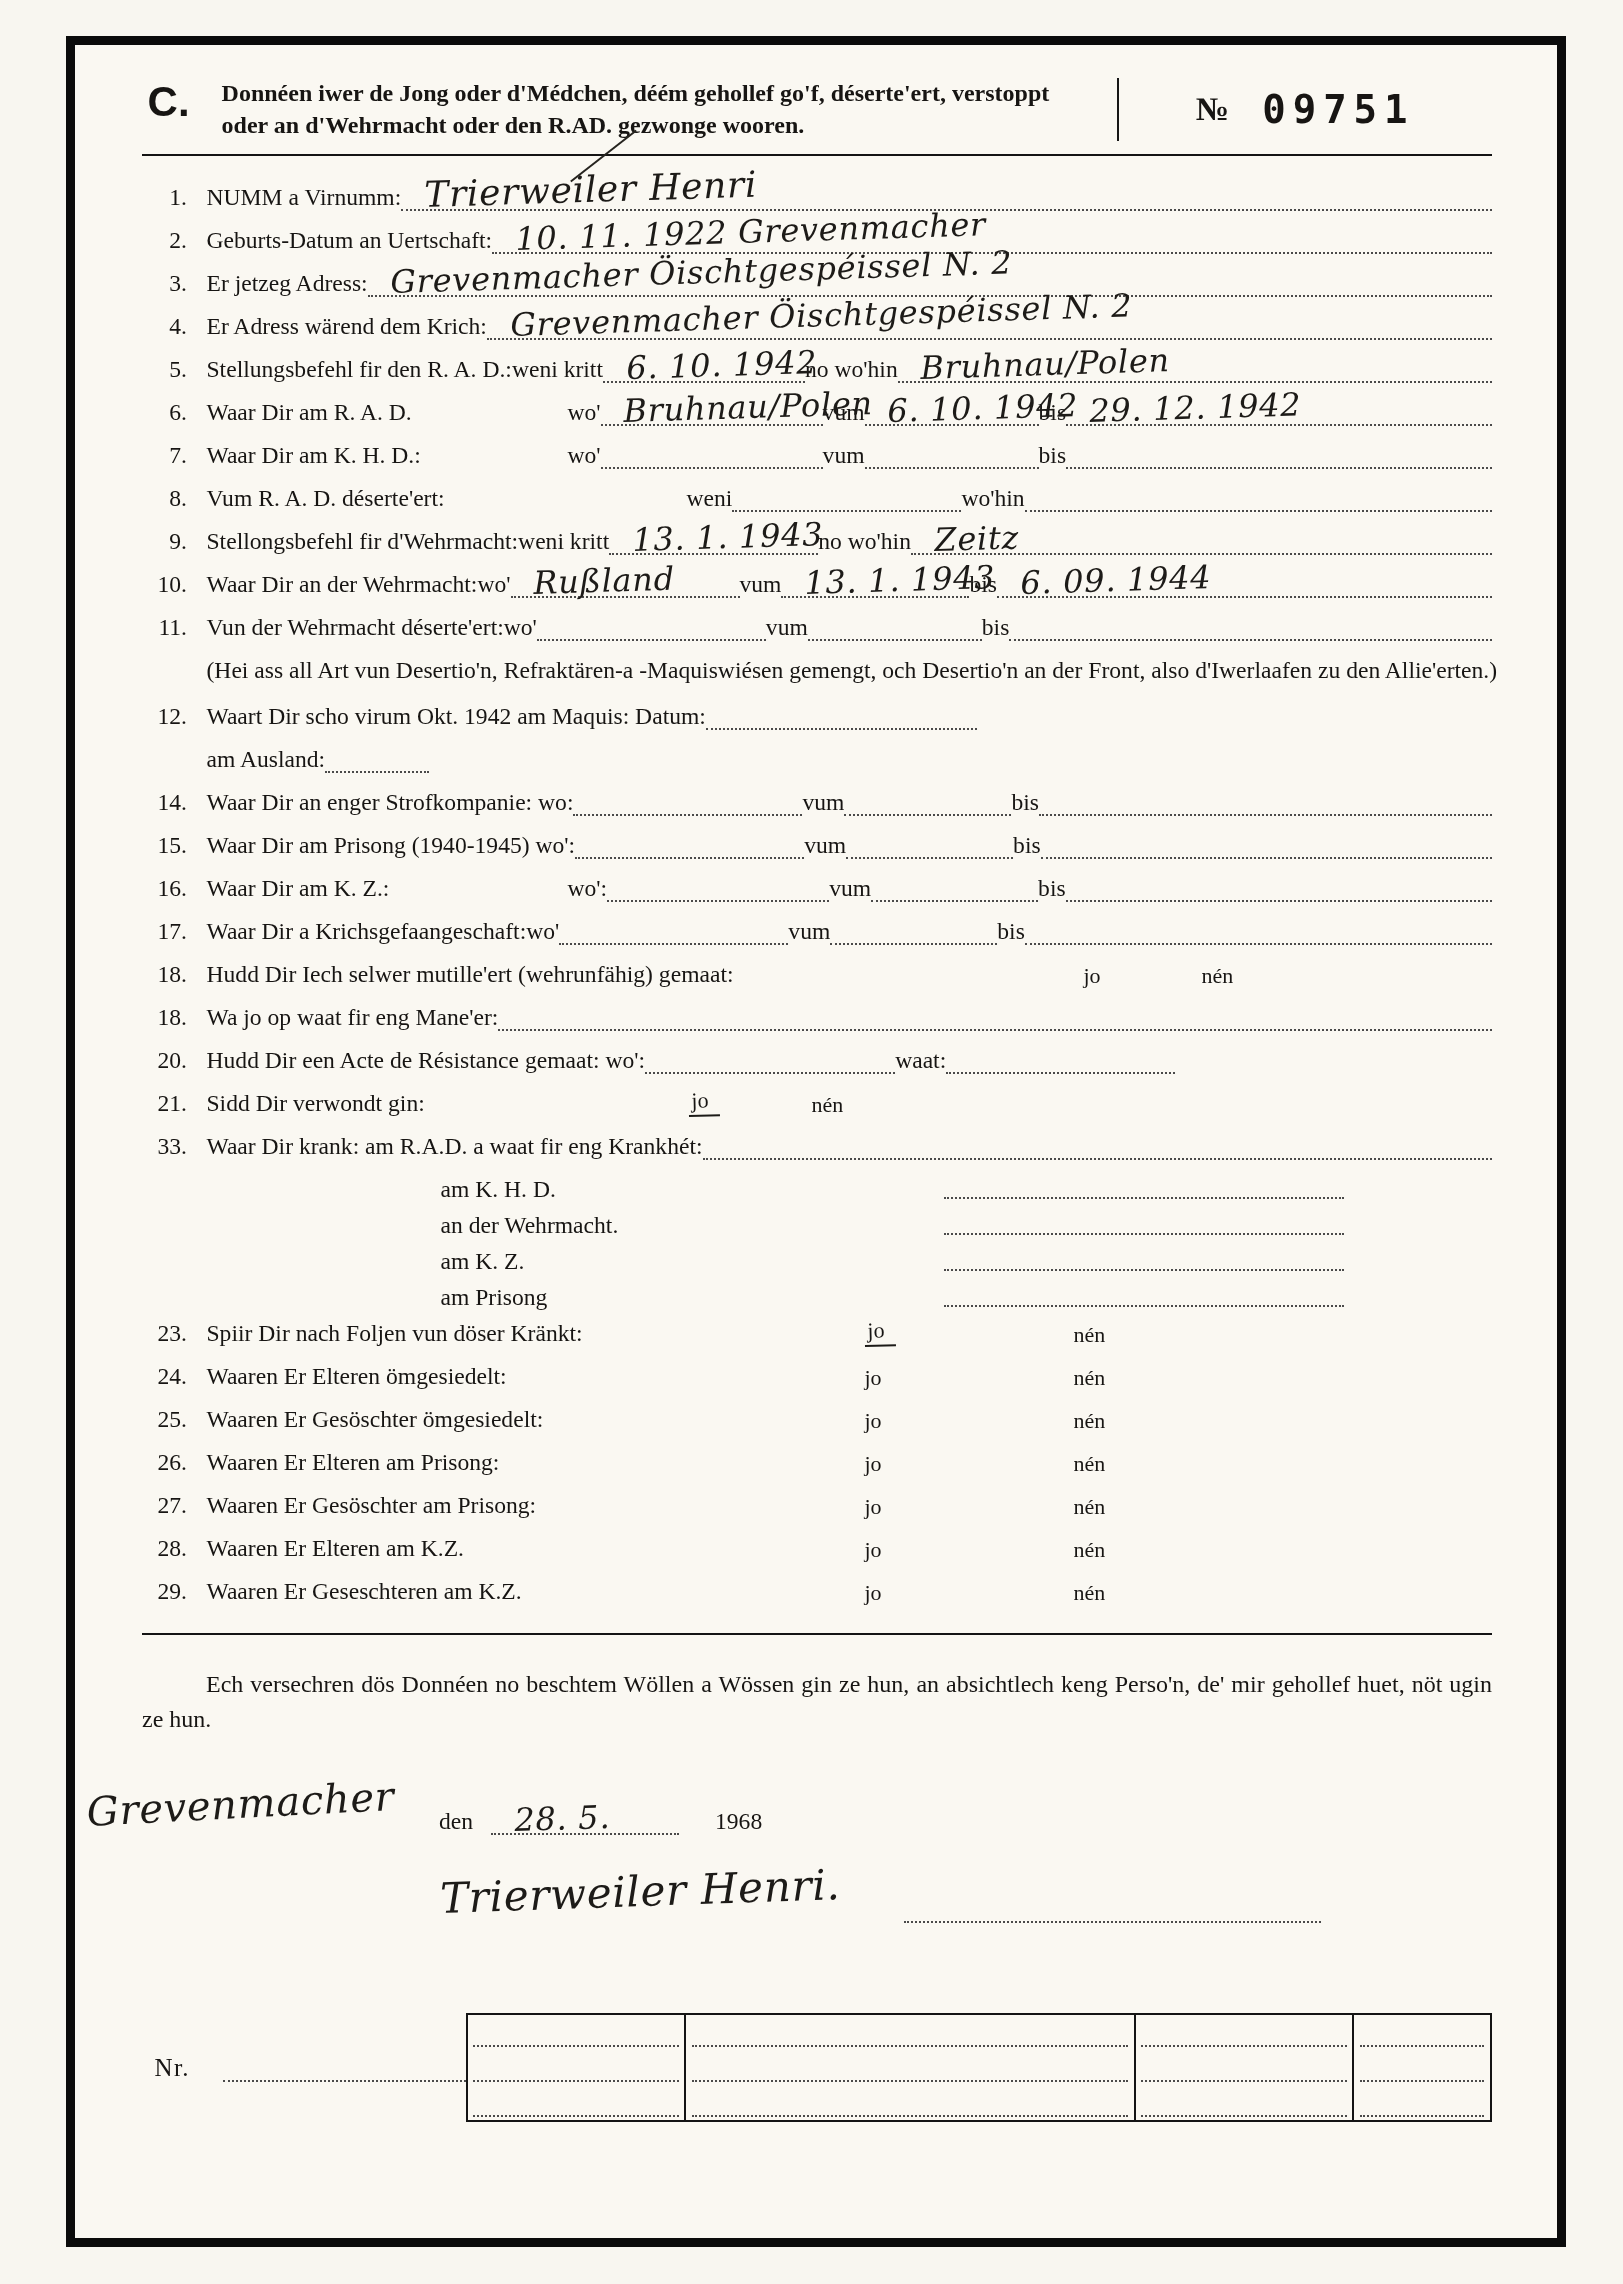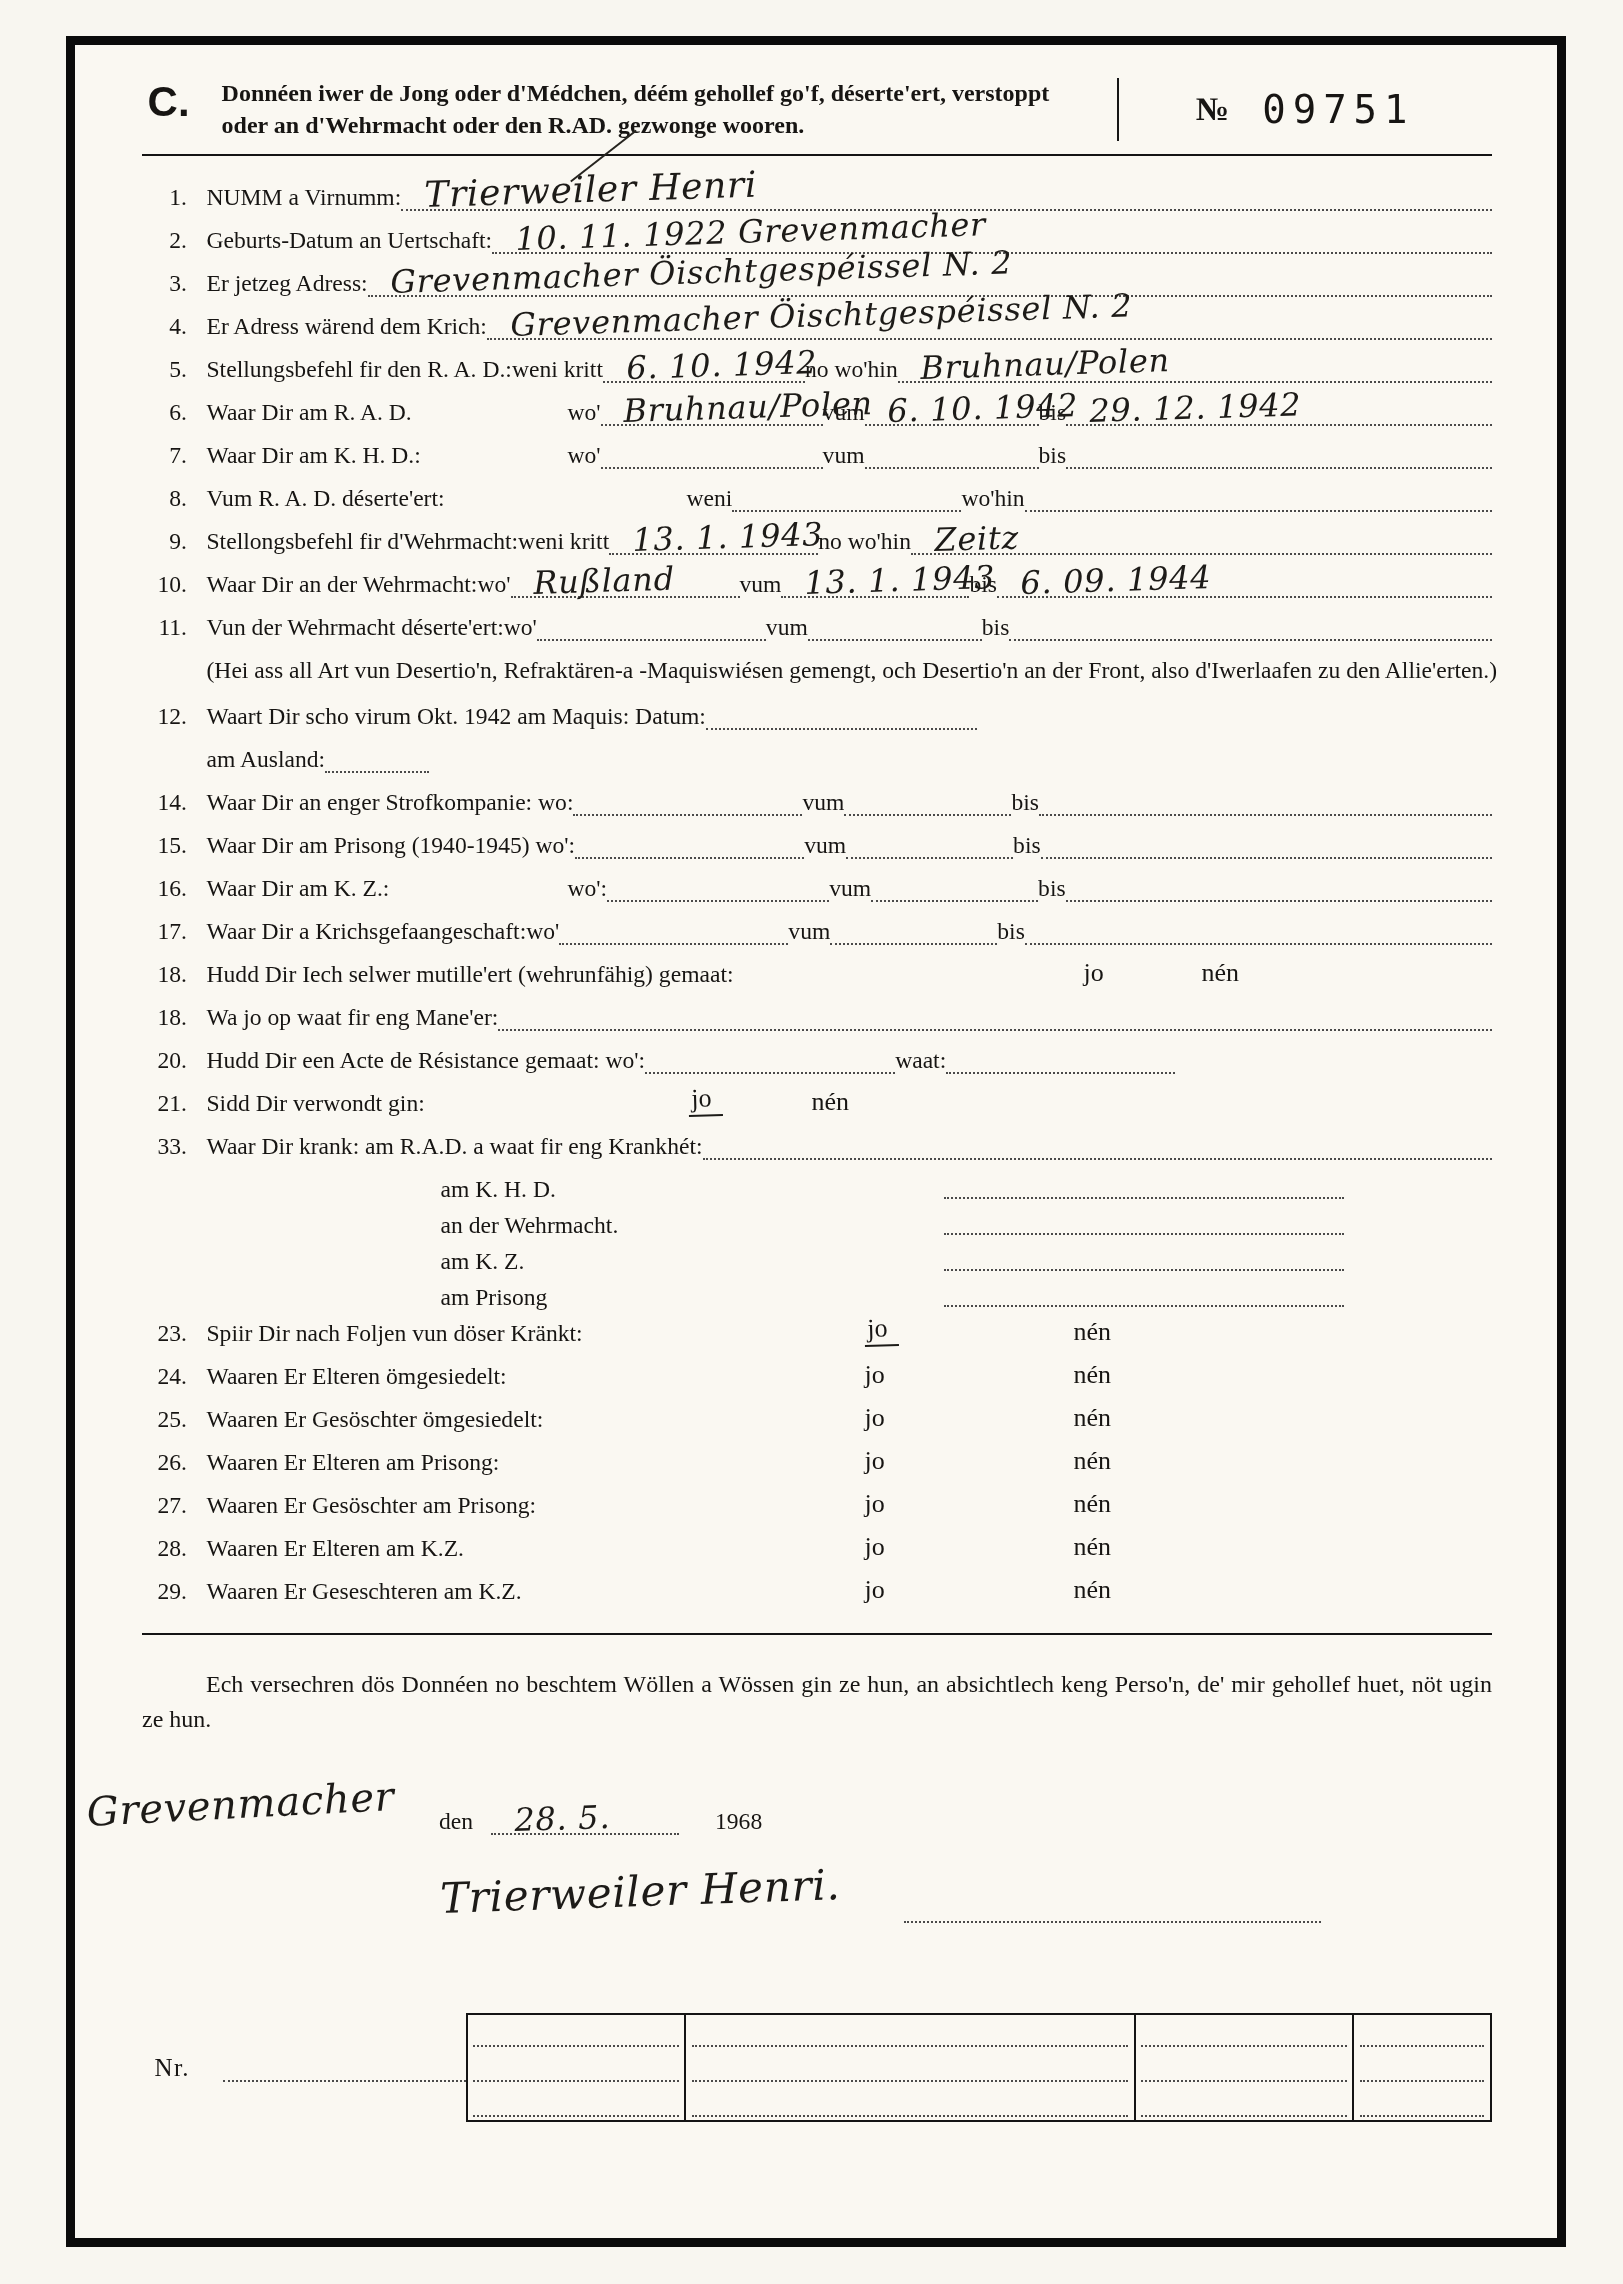--- a/index.html
+++ b/index.html
@@ -15,38 +15,38 @@
     position:absolute;left:66px;top:36px;width:1500px;height:2211px;
     box-sizing:border-box;border:9.7px solid #0b0b0b;background:#faf8f2;
     padding:33px 65px 28px 67px;overflow:hidden;
   }
   
   .header{display:flex;align-items:stretch;position:relative;}
   .c-letter{font-family:"Liberation Sans", sans-serif;font-weight:700;font-size:42px;line-height:1;margin:2.8px 32px 0 5.6px;}
   .desc{font-weight:700;font-size:24px;line-height:1.32;width:855px;}
   .no-block{border-left:2.1px solid #161616;flex:1;margin-left:40px;display:flex;align-items:center;justify-content:center;gap:33px;}
   .no-sign{font-size:33px;font-weight:700;}
-  .no-value{font-family:"DejaVu Sans Mono", monospace;font-size:39px;font-weight:400;letter-spacing:7px;}
+  .no-value{font-family:"DejaVu Sans Mono", monospace;font-size:39px;font-weight:700;letter-spacing:7px;}
   .stray-mark{position:absolute;left:487px;top:110px;width:83px;border-top:2.8px solid #26241f;transform:rotate(-38deg);}
   .rule{border-top:2.1px solid #141414;height:0;}
   .rule-top{margin:12.5px 0 26.4px;}
   .rule-bottom{margin:28px 0 32px;}
   
   .row{display:flex;align-items:flex-end;margin-bottom:14px;}
   .row.tight{margin-bottom:7px;}
   .row.wrap .row-content{flex-wrap:wrap;}
   .row.wrap .lbl{white-space:normal;line-height:1.35;}
   .num{flex:0 0 45px;text-align:right;margin-right:19.5px;font-size:23.6px;line-height:1.1;}
   .row-content{flex:1;display:flex;align-items:flex-end;position:relative;gap:0;min-height:29px;}
   .lbl{white-space:nowrap;font-size:23.6px;line-height:1.15;flex-shrink:0;}
   .field{border-bottom:2.1px dotted #4a4a4a;height:23.6px;position:relative;flex-shrink:0;}
   .field.grow{flex:1 1 28px;}
   .abs{position:absolute;}
   .field.abs{bottom:4.2px;}
-  .opt{font-size:26px;line-height:1.15;}
+  .opt{font-size:22px;line-height:1.15;}
   .opt.abs{bottom:0;}
   .opt.hand-ul{border-bottom:2.8px solid #1c1b18;padding:0 11px 1.4px 2.8px;transform:rotate(-1.5deg);transform-origin:left bottom;}
   
   .hw{
     font-family:"DejaVu Serif", serif;font-style:italic;font-size:32px;
     color:#1d1b18;white-space:nowrap;letter-spacing:0.7px;
   }
   .field > .hw{position:absolute;left:23.6px;bottom:-5.6px;transform:rotate(-1.8deg);transform-origin:left bottom;z-index:2;}
   .hw-big{font-size:36px;}
   .hw-place{font-size:40px;display:inline-block;transform:rotate(-3deg);transform-origin:left bottom;margin-left:-54px;}

